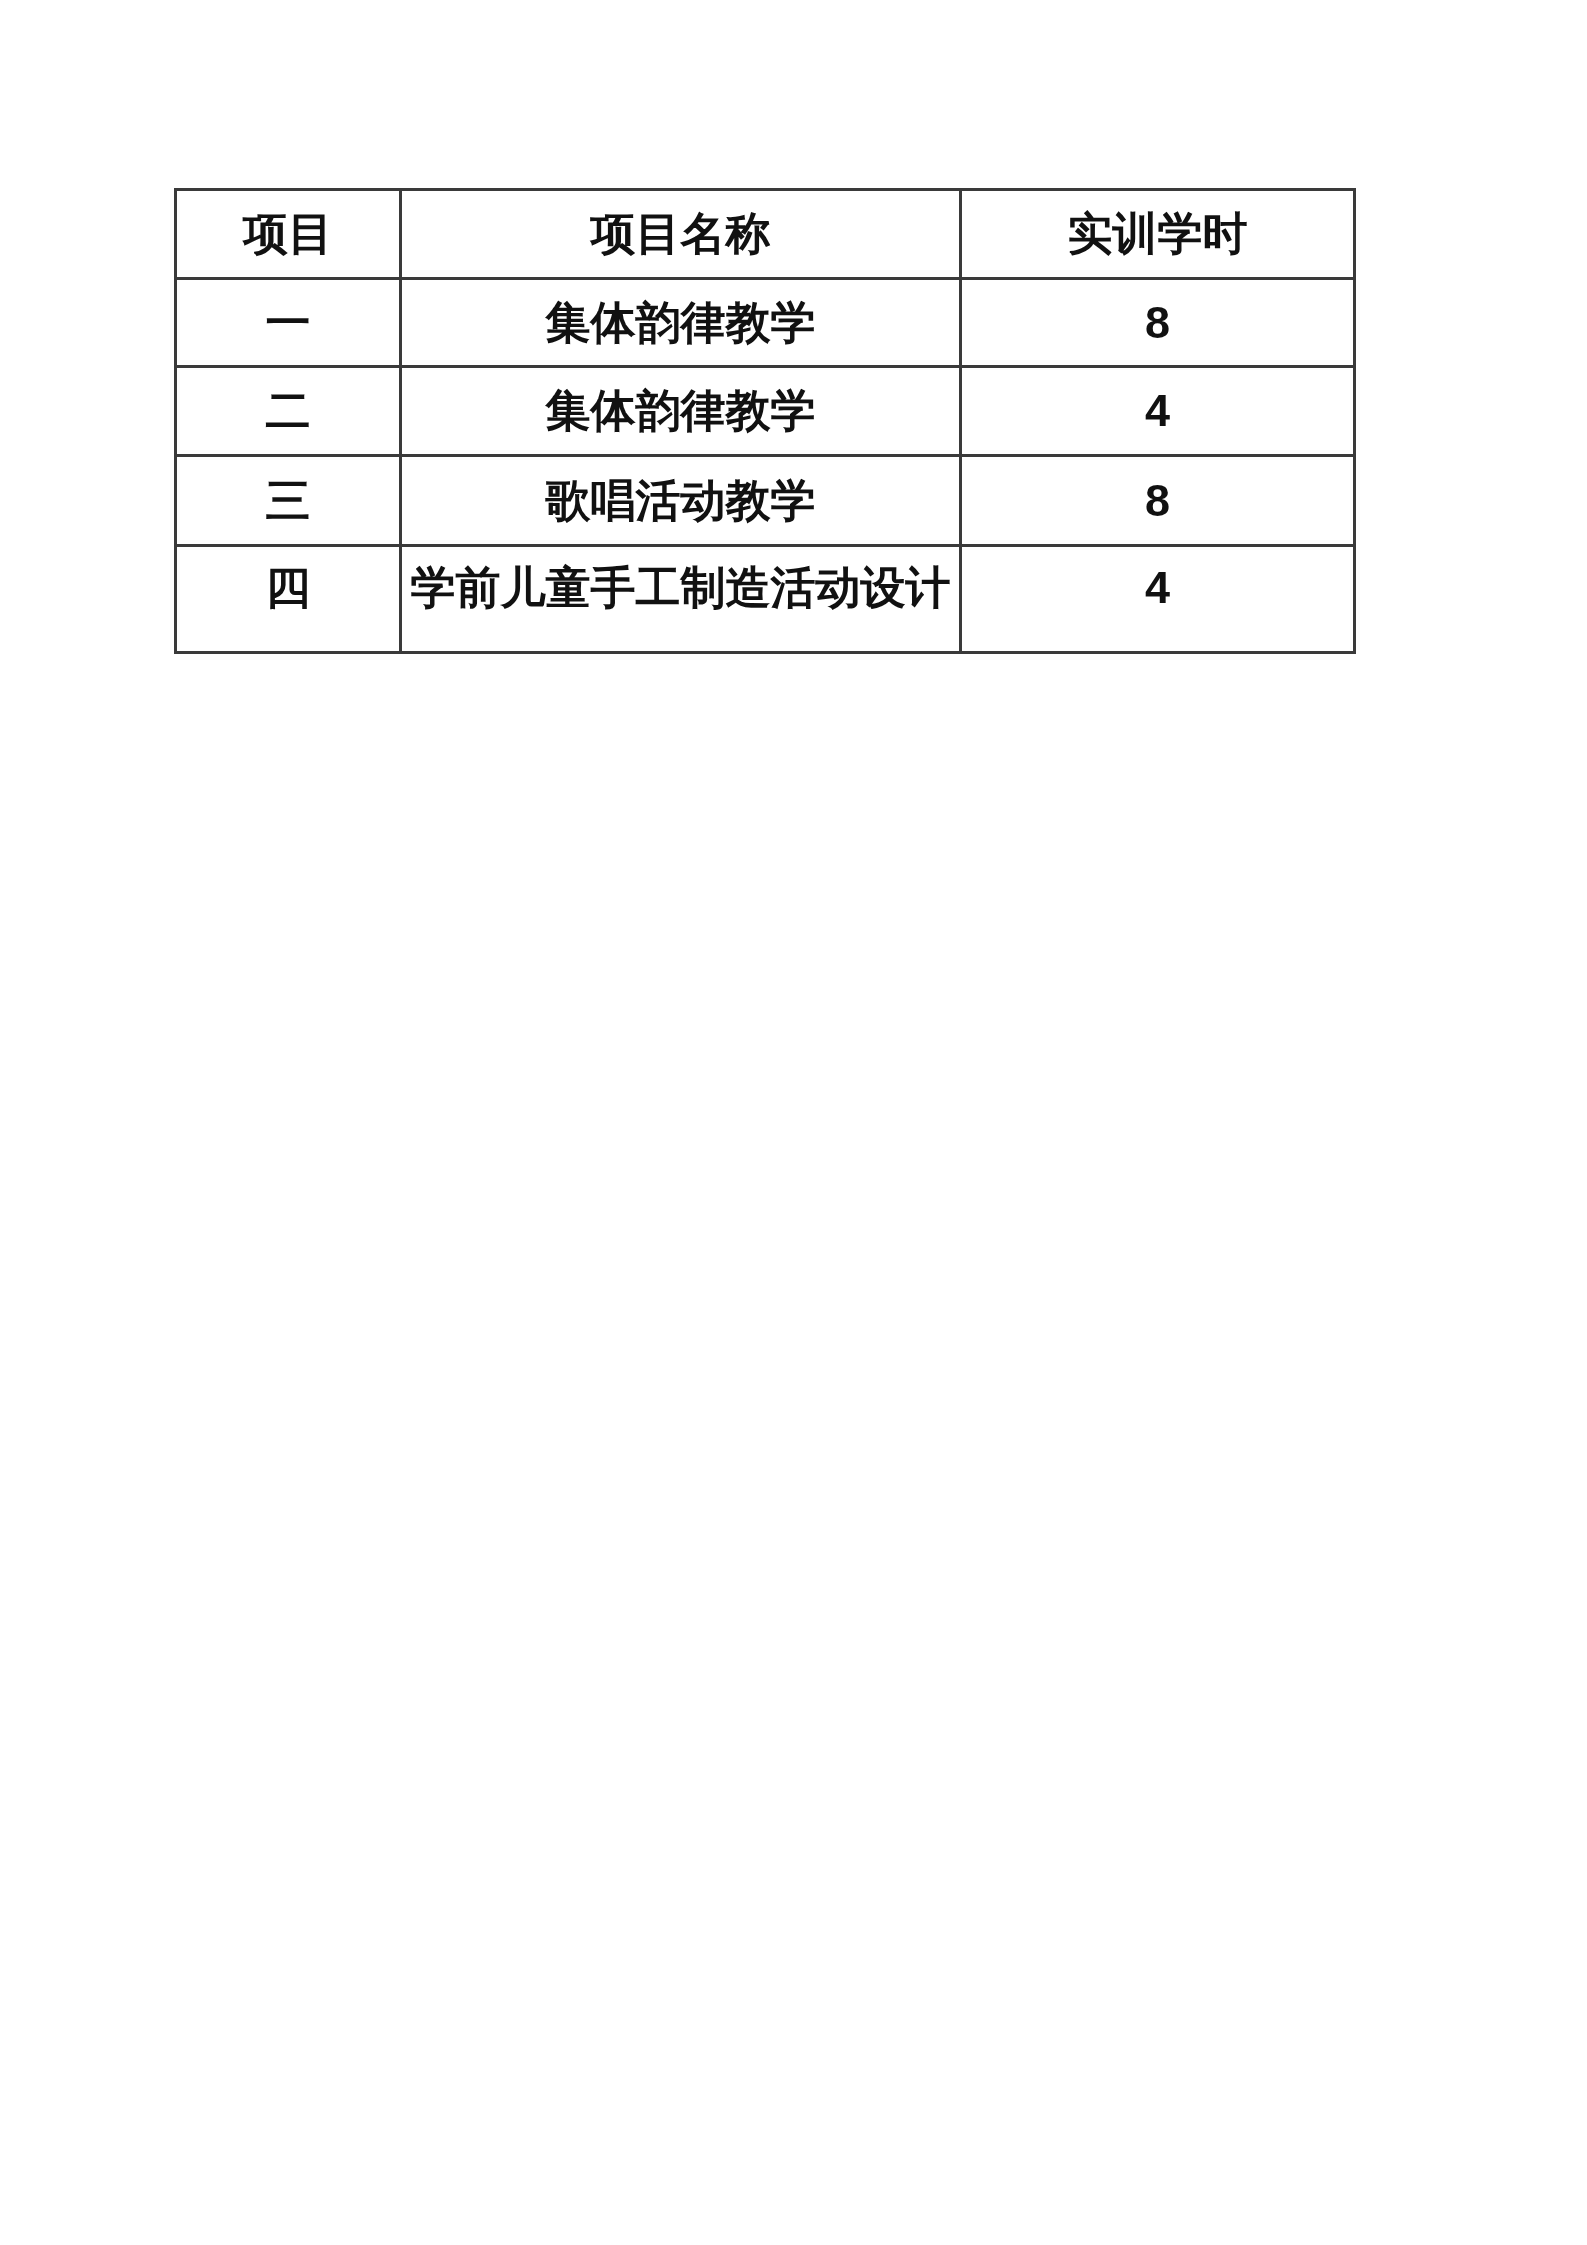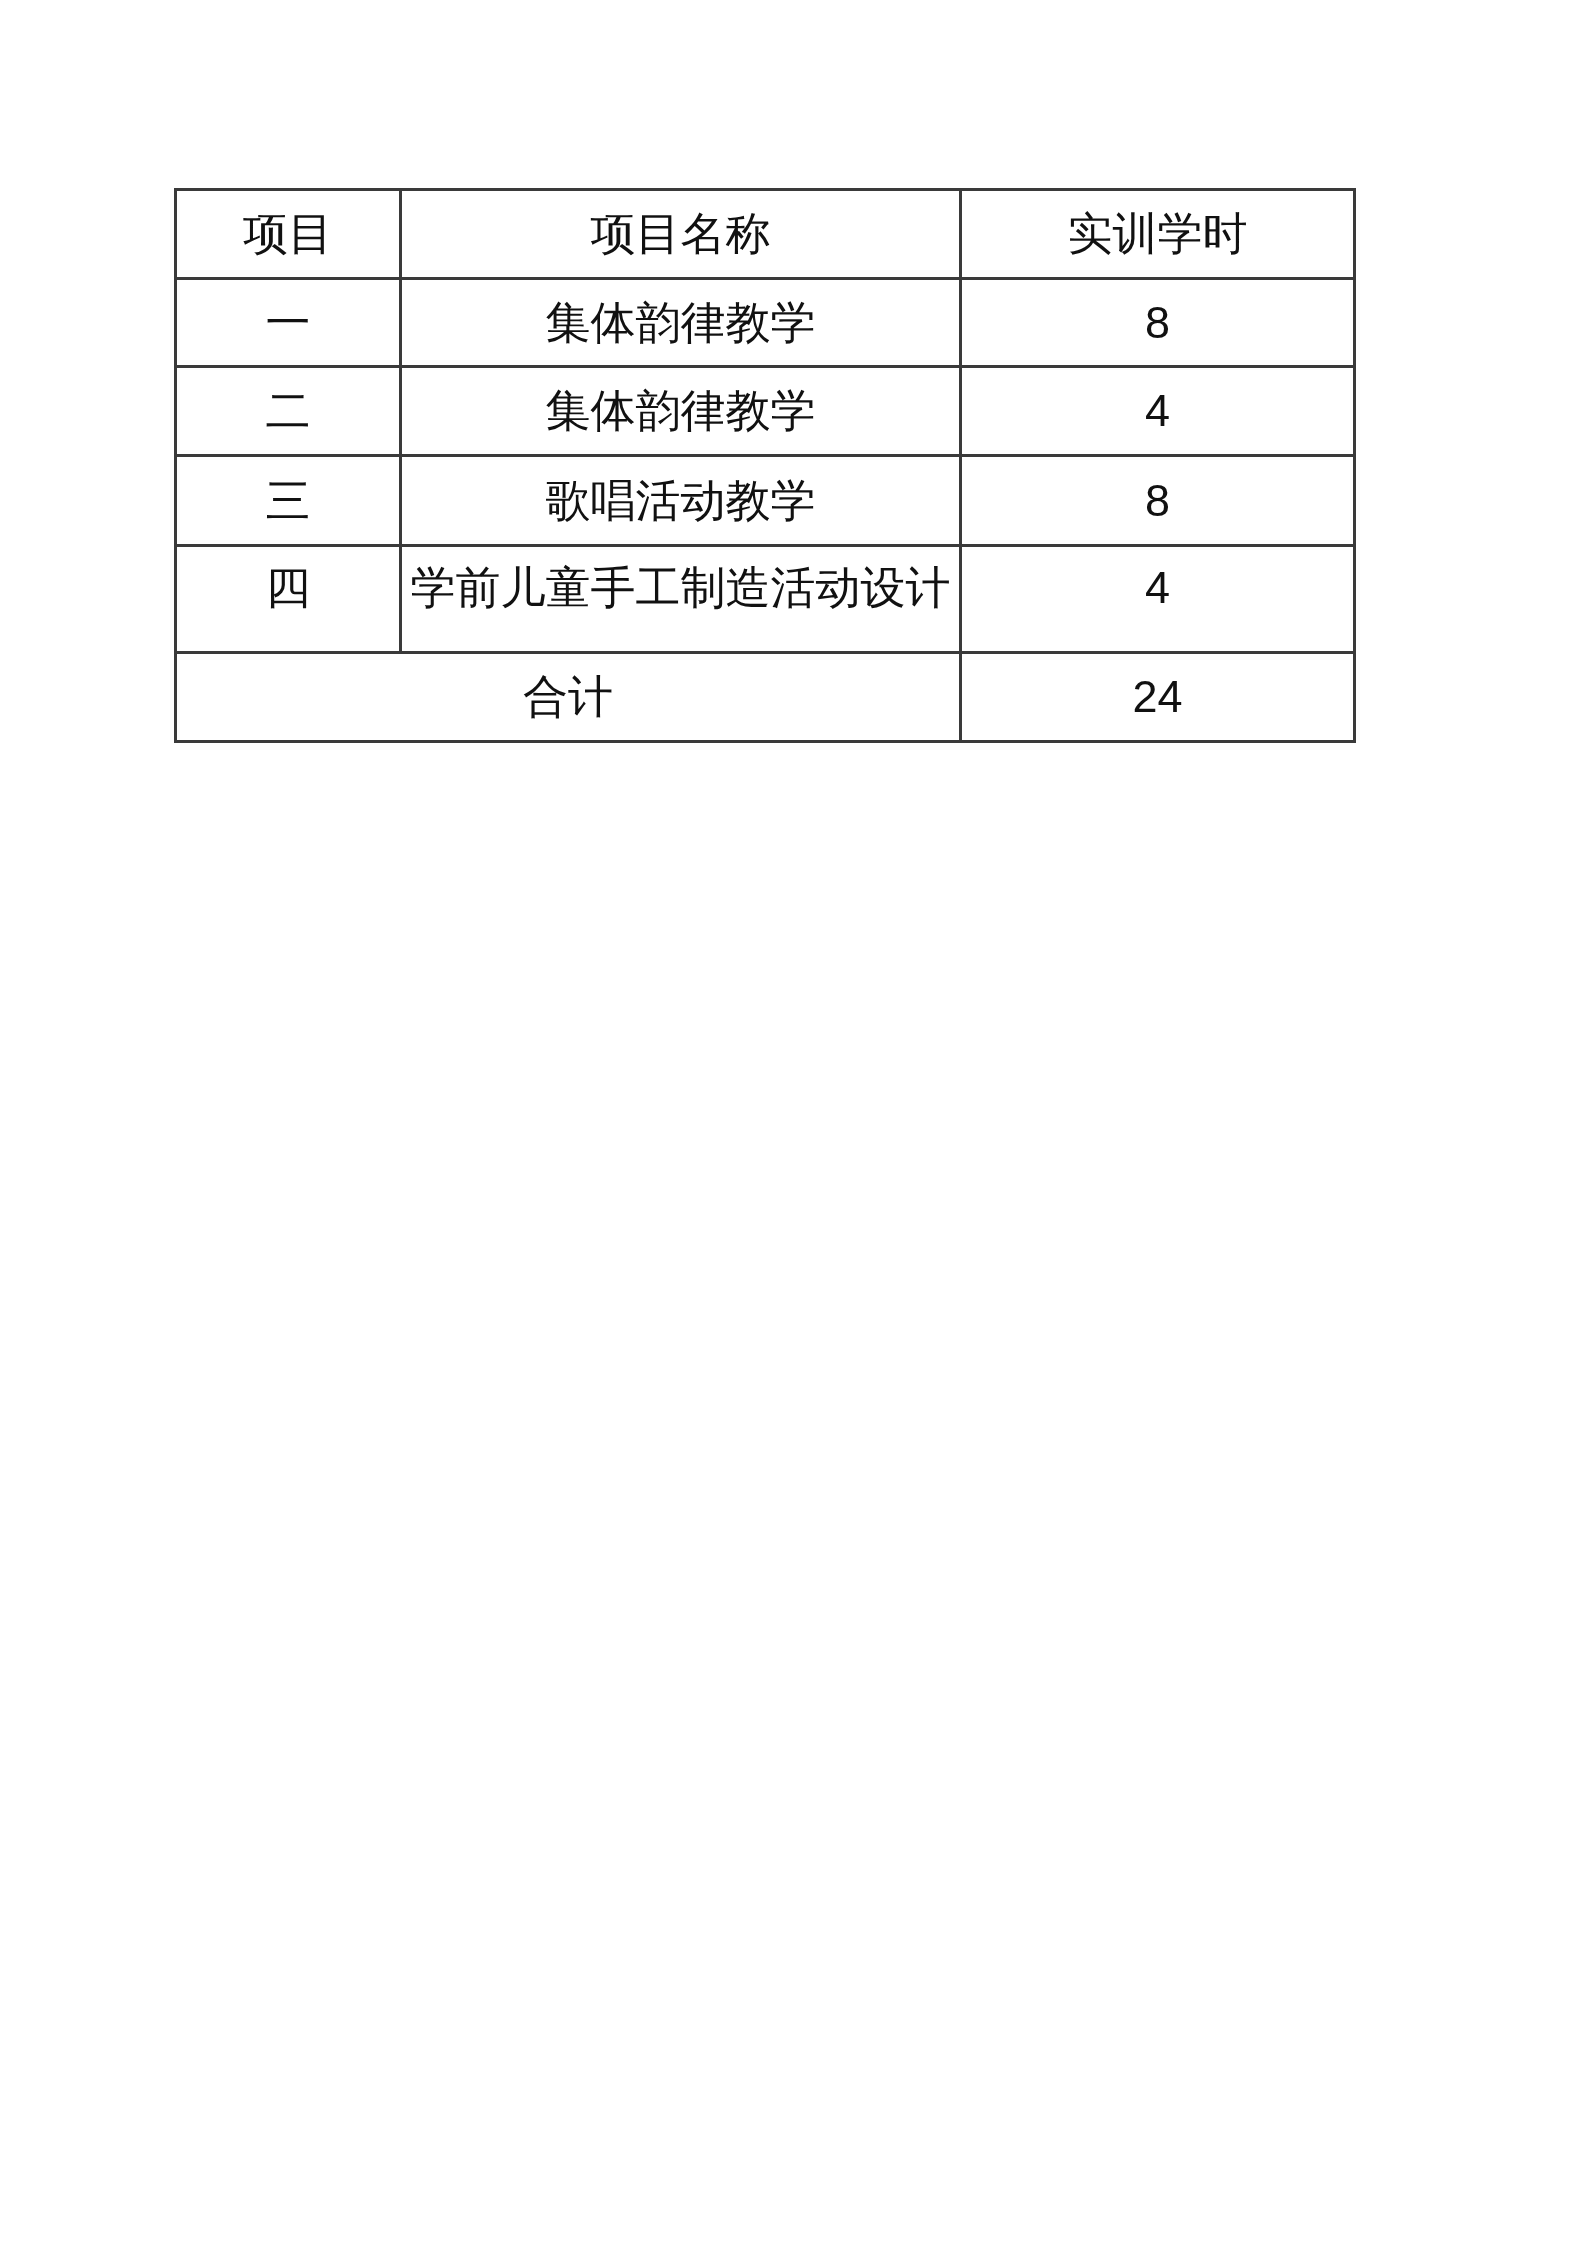--- a/index.html
+++ b/index.html
@@ -21,21 +21,21 @@
     top: 188px;
     width: 1179px;
     border-collapse: collapse;
     table-layout: fixed;
   }
   table.training-table th,
   table.training-table td {
     border: 3px solid #3a3a3a;
     text-align: center;
     vertical-align: middle;
-    font-weight: normal;
+    font-weight: bold;
     font-size: 45px;
     line-height: 1.2;
     overflow: hidden;
     white-space: nowrap;
   }
   
   col.c-no    { width: 225px; }
   col.c-name  { width: 560px; }
   col.c-hours { width: 394px; }
   
@@ -82,19 +82,15 @@
       <tr class="r-2">
         <td class="no-cell">三</td>
         <td class="name-cell">歌唱活动教学</td>
         <td class="hours-cell">8</td>
       </tr>
       <tr class="r-3">
         <td class="no-cell">四</td>
         <td class="name-cell">学前儿童手工制造活动设计</td>
         <td class="hours-cell">4</td>
       </tr>
-      <tr class="r-total">
-        <td colspan="2" class="total-label-cell">合计</td>
-        <td class="total-hours-cell">24</td>
-      </tr>
     </tbody>
   </table>
 </div>
 
 </body></html>

